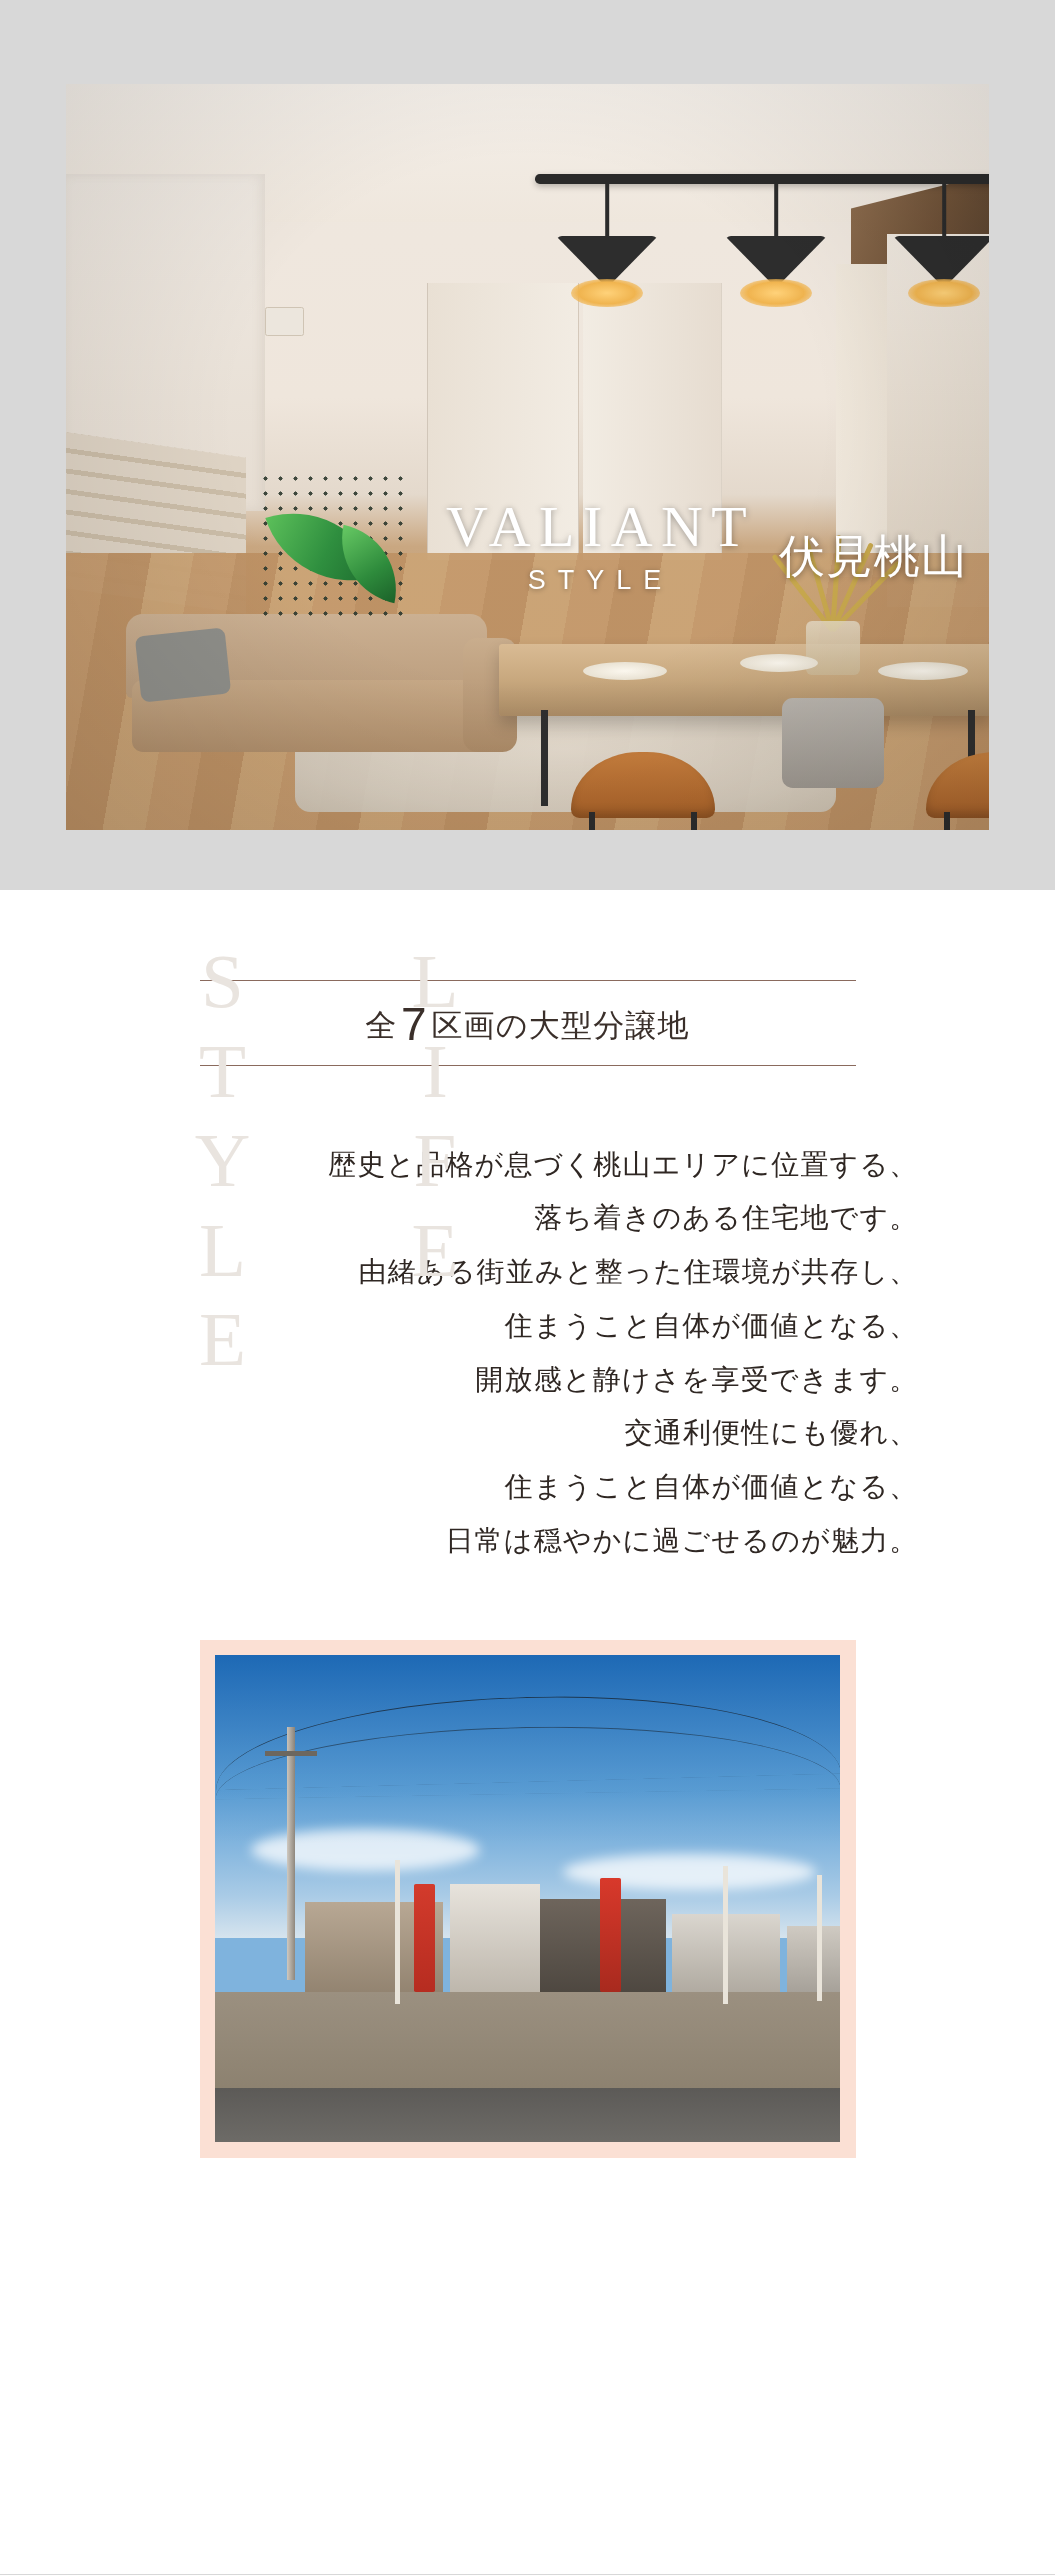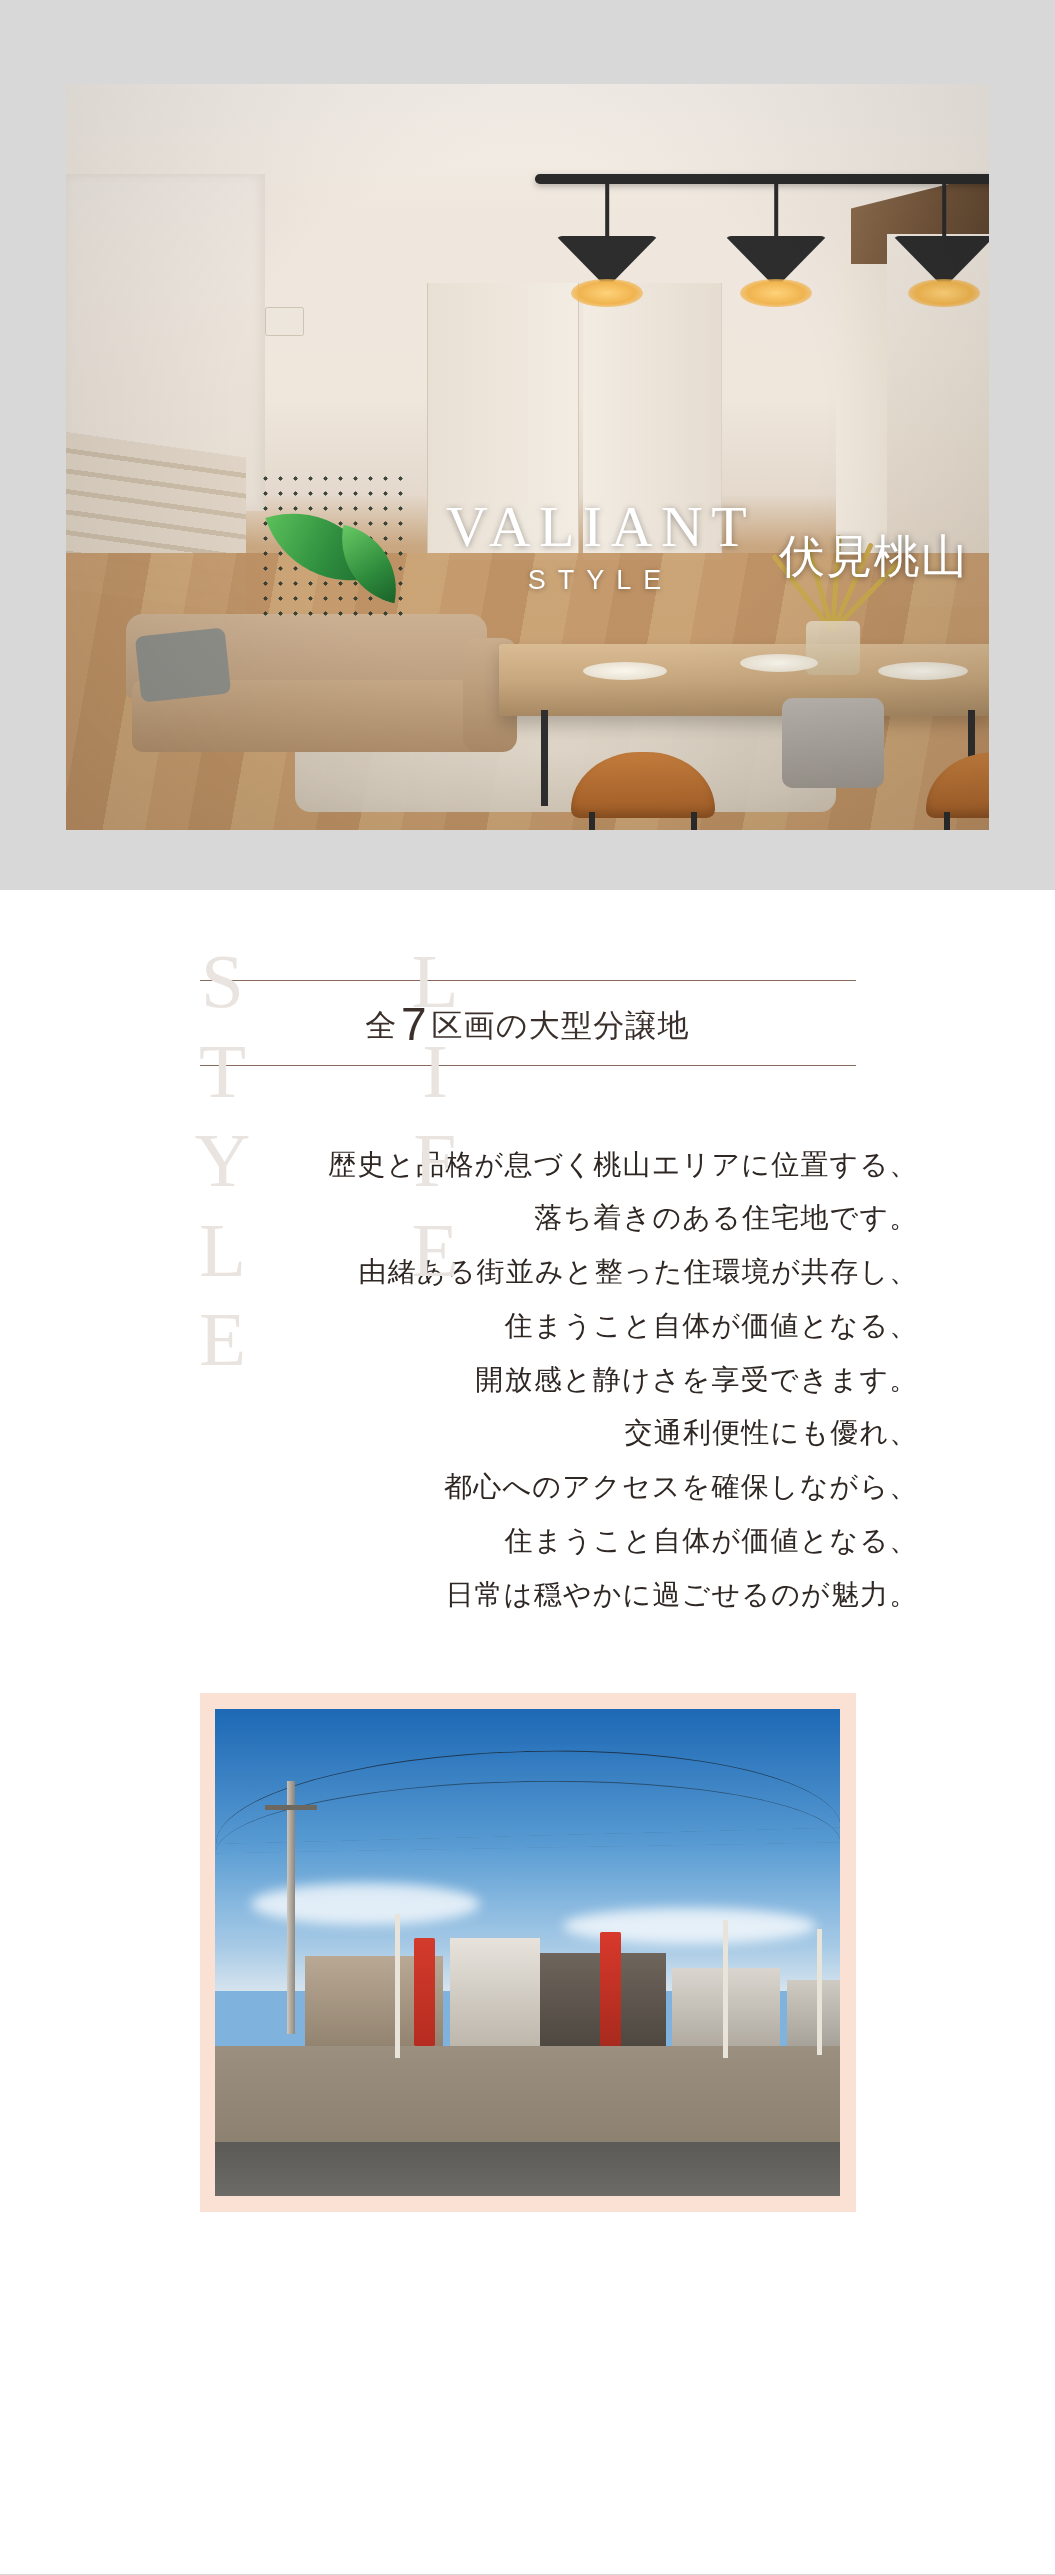--- a/index.html
+++ b/index.html
@@ -525,21 +525,20 @@
       <div class="rule"></div>
     </div>
 
     <div class="lead">
       <p>歴史と品格が息づく桃山エリアに位置する、</p>
       <p>落ち着きのある住宅地です。</p>
       <p>由緒ある街並みと整った住環境が共存し、</p>
       <p>住まうこと自体が価値となる、</p>
       <p>開放感と静けさを享受できます。</p>
       <p>交通利便性にも優れ、</p>
-      <p>都心へのアクセスを確保しながら、</p>
       <p>住まうこと自体が価値となる、</p>
       <p>日常は穏やかに過ごせるのが魅力。</p>
     </div>
 
     <div class="photo-frame">
       <div class="photo-inner">
         <div class="sky"></div>
         <div class="cloud c1"></div>
         <div class="cloud c2"></div>
         <div class="wire"></div>

